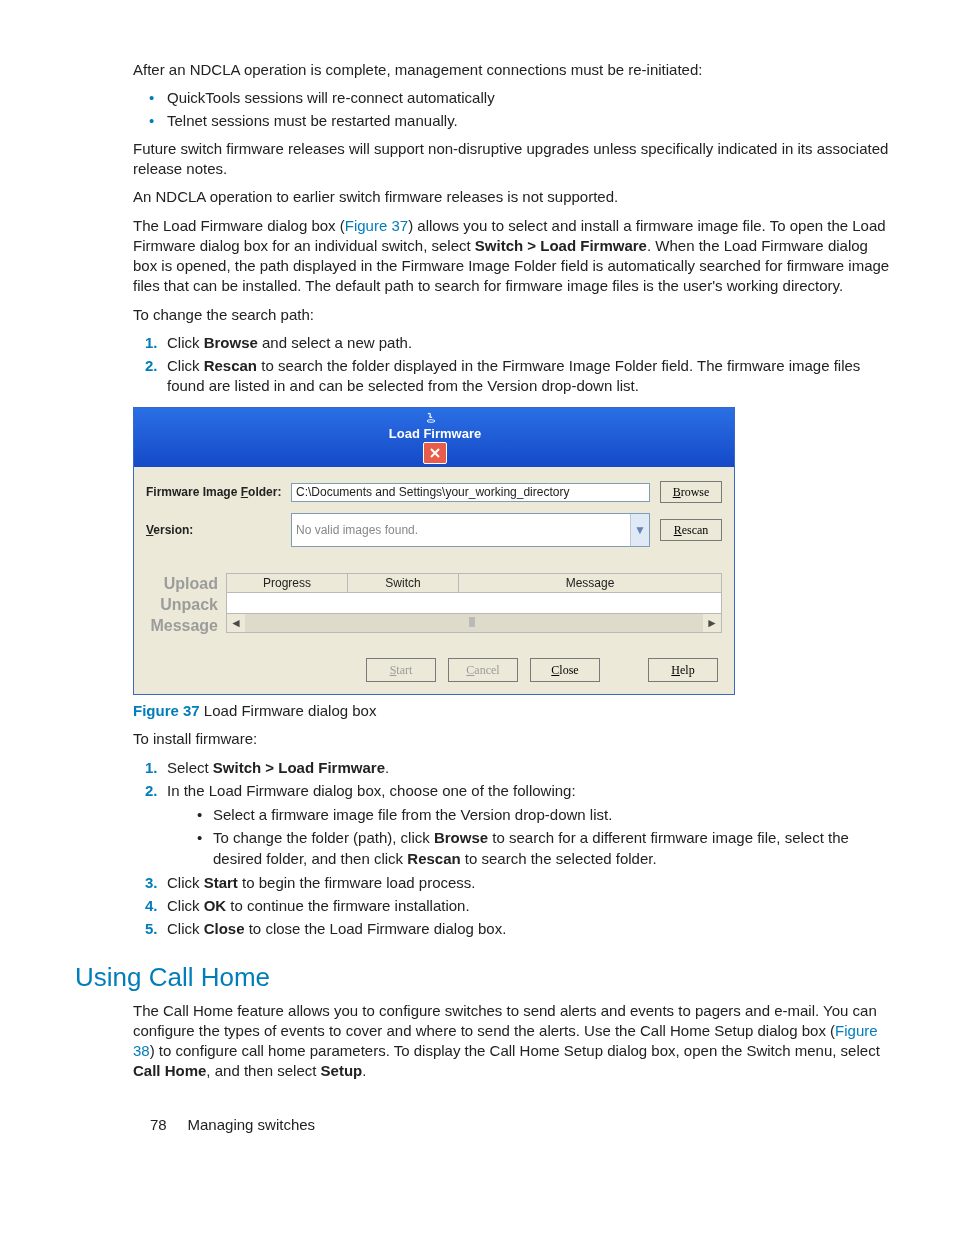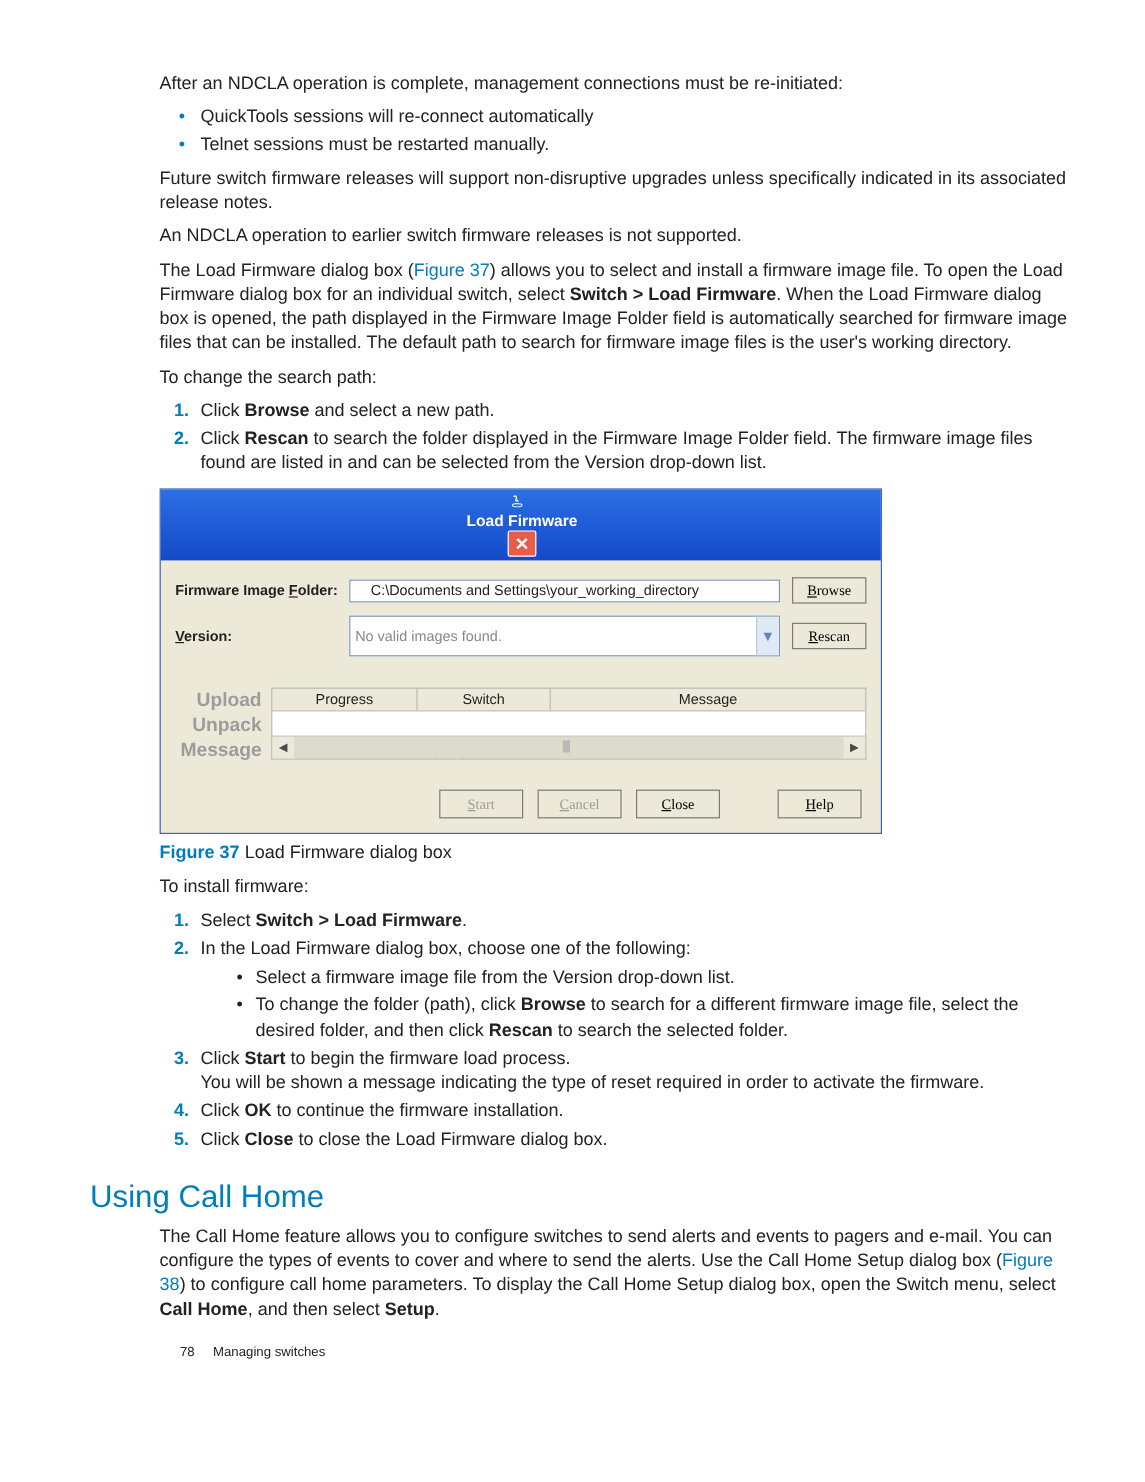--- a/index.html
+++ b/index.html
@@ -19,35 +19,35 @@
   ul.bullet li { padding-left: 34px; position: relative; margin: 2px 0; }
   ul.bullet li::before { content:"•"; position:absolute; left:16px; color:#007dba; }
   ol.num { list-style:none; padding-left:0; margin:6px 0 8px 0; counter-reset: step; }
   ol.num > li { padding-left:34px; position:relative; margin:3px 0; counter-increment: step;}
   ol.num > li::before { content: counter(step) "."; position:absolute; left:12px; color:#007dba; font-weight:bold;}
   .bold { font-weight:bold; }
   .link { color:#007dba; }
   .fig-caption { margin-top:6px; }
   .fig-label { color:#007dba; font-weight:bold; }
   h2.section { font-family: "Helvetica Neue", Helvetica, Arial, sans-serif; font-weight:300; color:#007dba; font-size:26px; margin: 20px 0 6px -58px;}
-  .footer { position:absolute; left:75px; bottom:40px; font-size:11px; }
+  .footer { position:absolute; left:75px; bottom:40px; font-size:15px; }
   .body-wrap { position:relative; min-height:1115px; }
 
   
   .dialog { width:600px; border:1px solid #3a66c6; background:#ece9d8; font-family: Tahoma, sans-serif; font-size:12px; margin:10px 0 0 0;}
   .titlebar { background: linear-gradient(#2a6fe4,#1549c8); color:#fff; display:flex; align-items:center; padding:3px 4px 3px 6px; font-weight:bold; font-size:13px;flex-direction:column;}
   .titlebar .ticon { width:14px; height:14px; margin-right:6px; display:inline-block; }
   .titlebar .ticon svg { display:block; }
   .titlebar .spacer { flex:1; }
   .closebtn { width:22px; height:20px; background:#e75c4a; border:1px solid #fff; display:flex; align-items:center; justify-content:center; color:#fff; font-weight:bold; border-radius:2px;}
   .dialog-body { padding:14px 12px 12px 12px; }
   .form-row { display:flex; align-items:center; margin-bottom:10px; }
   .flabel { width:145px; font-weight:bold; }
   .flabel .u { text-decoration:underline; }
-  .finput { flex:1; height:19px; border:1px solid #7f9db9; background:#fff; box-sizing:border-box; padding:1px 17px; font-size:12px; display:flex; align-items:center;}
+  .finput { flex:1; height:19px; border:1px solid #7f9db9; background:#fff; box-sizing:border-box; padding:1px 4px; font-size:12px; display:flex; align-items:center;}
   .fselect { flex:1; height:34px; border:1px solid #7f9db9; background:#fff; box-sizing:border-box; display:flex; align-items:center;}
   .fselect .seltext { flex:1; padding:1px 4px; color:#888;}
   .fselect .arrow { width:18px; height:100%; border-left:1px solid #c0c8d8; background:#dfeaf6; display:flex; align-items:center; justify-content:center; color:#6782b6;}
   .dbtn { width:62px; height:22px; margin-left:10px; border:1px solid #7a7a7a; background:#ece9d8; font-family:Tahoma; font-size:12px;}
   .dbtn .u { text-decoration:underline; }
   .steps { display:flex; margin-top:26px; }
   .step-labels { width:72px; text-align:right; color:#9c9c9c; font-weight:bold; font-size:16px; padding-right:8px;}
   .step-labels div { height:21px; line-height:21px; }
   .grid-wrap { flex:1; }
   .ghead { display:flex; border:1px solid #b9b9b9; background:#ece9d8; height:20px; box-sizing:border-box;}
@@ -169,21 +169,21 @@
   <p>To install firmware:</p>
   <ol class="num">
     <li><span>Select </span><span class="bold">Switch &gt; Load Firmware</span><span>.</span></li>
     <li>
       <span>In the Load Firmware dialog box, choose one of the following:</span>
       <ul class="inner">
         <li>Select a firmware image file from the Version drop-down list.</li>
         <li><span>To change the folder (path), click </span><span class="bold">Browse</span><span> to search for a different firmware image file, select the desired folder, and then click </span><span class="bold">Rescan</span><span> to search the selected folder.</span></li>
       </ul>
     </li>
-    <li><span>Click </span><span class="bold">Start</span><span> to begin the firmware load process.</span><br><span>You will be shown a message indicating the type of reset required in order to activate the firmware.</span></li>
+    <li><span>Click </span><span class="bold">Start</span><span> to begin the firmware load process.</span><br></li>
     <li><span>Click </span><span class="bold">OK</span><span> to continue the firmware installation.</span></li>
     <li><span>Click </span><span class="bold">Close</span><span> to close the Load Firmware dialog box.</span></li>
   </ol>
 
   <h2 class="section">Using Call Home</h2>
   <p>
     <span>The Call Home feature allows you to configure switches to send alerts and events to pagers and e-mail. You can configure the types of events to cover and where to send the alerts. Use the Call Home Setup dialog box (</span><span class="link">Figure 38</span><span>) to configure call home parameters. To display the Call Home Setup dialog box, open the Switch menu, select </span><span class="bold">Call Home</span><span>, and then select </span><span class="bold">Setup</span><span>.</span>
   </p>
 
 </div>

